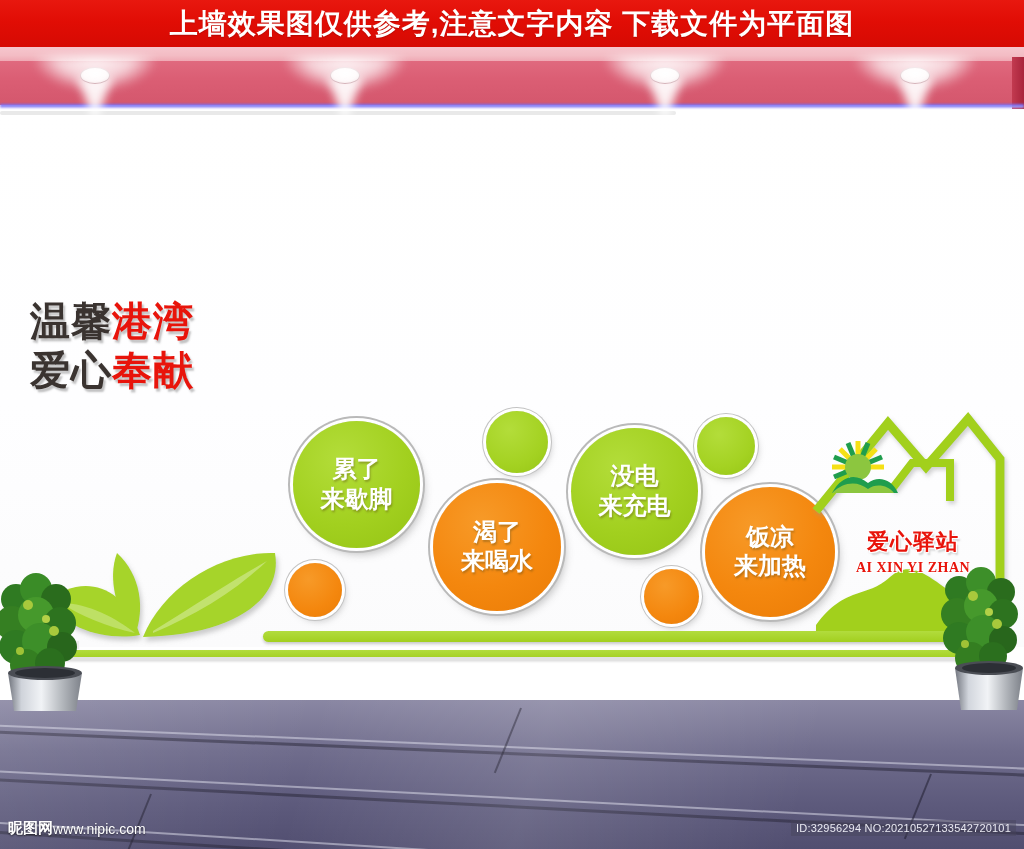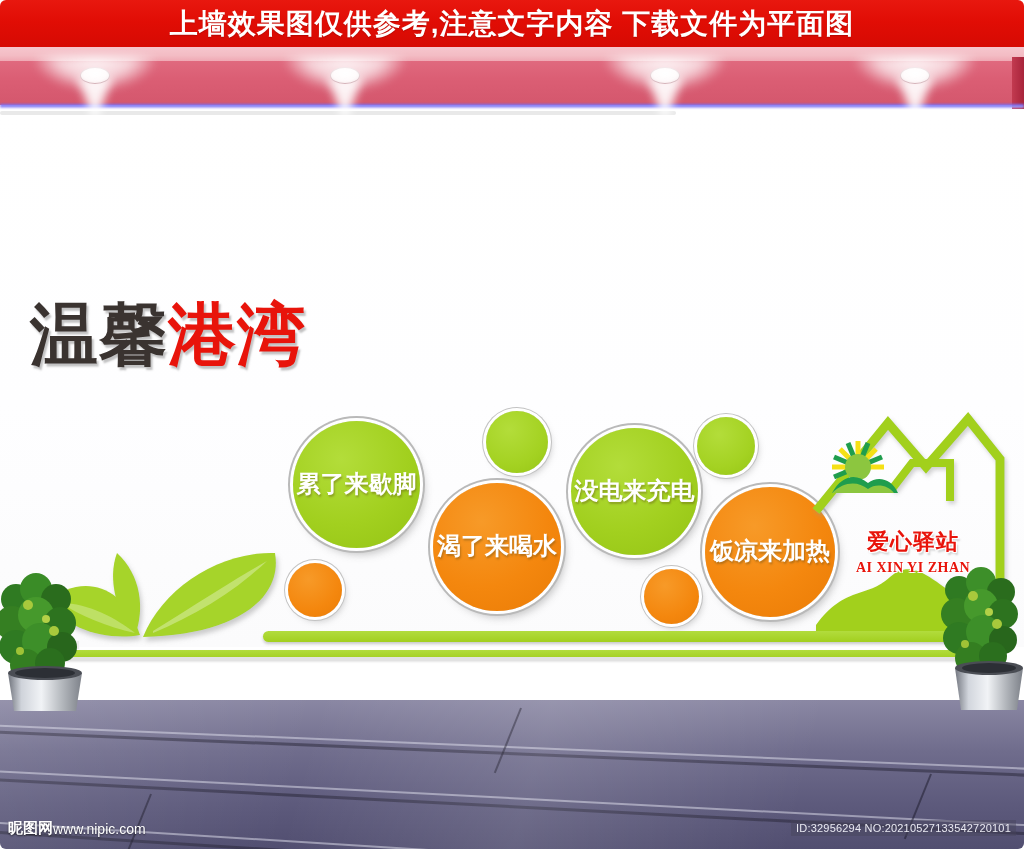--- a/index.html
+++ b/index.html
@@ -8,21 +8,20 @@
     background: #ffffff;
     font-family: "Liberation Sans", "DejaVu Sans", sans-serif;
     overflow: hidden;
   }
 
   #stage {
     position: relative;
     width: 1024px; height: 849px;
     background: #ffffff;
     overflow: hidden;
-    border-radius: 6px;
   }
 
   
   .top-banner {
     position: absolute; left: 0; top: 0;
     width: 1024px; height: 47px;
     background: linear-gradient(180deg,#e8180f 0%,#e10d05 45%,#d60a03 100%);
     display: flex; align-items: center; justify-content: center;
     z-index: 40;
   }
@@ -103,21 +102,21 @@
   }
 
   
   .headline {
     position: absolute; left: 30px; top: 190px;
     width: 260px;
     line-height: 1.0;
     user-select: none;
   }
   .headline .ln {
-    font-size: 68px;
+    font-size: 40px;
     font-weight: bold;
     letter-spacing: 1px;
     white-space: nowrap;
     font-family: "DejaVu Sans", "Liberation Sans", sans-serif;
   }
   .headline .ln + .ln { margin-top: 9px; }
   .hl-dark {
     color: #3a3330;
     text-shadow: 2px 3px 2px rgba(120,120,120,.45);
   }
@@ -126,21 +125,21 @@
     text-shadow: 2px 3px 2px rgba(120,120,120,.45);
   }
 
   
   .leaves { position: absolute; left: 45px; top: 432px; width: 245px; height: 105px; }
 
   
   .bubble {
     position: absolute;
     border-radius: 50%;
-    display: flex; flex-direction: row;
+    display: flex; flex-direction: column;
     align-items: center; justify-content: center;
     color: #ffffff;
     font-weight: bold;
     text-align: center;
     box-shadow: 0 0 0 3px #ffffff, 0 0 0 5px #b9b9b9, 4px 6px 9px rgba(120,120,120,.45);
     font-family: "DejaVu Sans", "Liberation Sans", sans-serif;
     text-shadow: 1px 2px 2px rgba(90,70,20,.38);
   }
   .bubble .l1, .bubble .l2 { display:block; white-space: nowrap; }
   .bubble.green { background: radial-gradient(circle at 38% 30%, #b3dd3a 0%, #a2d01f 55%, #94c314 100%); }
@@ -312,20 +311,21 @@
   <div class="lightglow" style="left:285px"></div>
   <div class="lightglow" style="left:605px"></div>
   <div class="lightglow" style="left:855px"></div>
 
   <div class="wall"></div>
 
   <div class="graphic">
 
     <div class="headline">
       <div class="ln"><span class="hl-dark">温馨</span><span class="hl-red">港湾</span></div>
+      <div class="ln"><span class="hl-dark">爱心</span><span class="hl-red">奉献</span></div>
     </div>
 
     <svg class="leaves" viewBox="0 0 245 105">
       <defs>
         <filter id="lsh" x="-20%" y="-20%" width="150%" height="160%">
           <feDropShadow dx="2" dy="4" stdDeviation="2.5" flood-color="#8d8d8d" flood-opacity="0.45"></feDropShadow>
         </filter>
       </defs>
       <g filter="url(#lsh)">
         <path d="M4,58 C30,34 76,34 95,92 C62,98 18,86 4,58 Z" fill="#a6d42a"></path>

